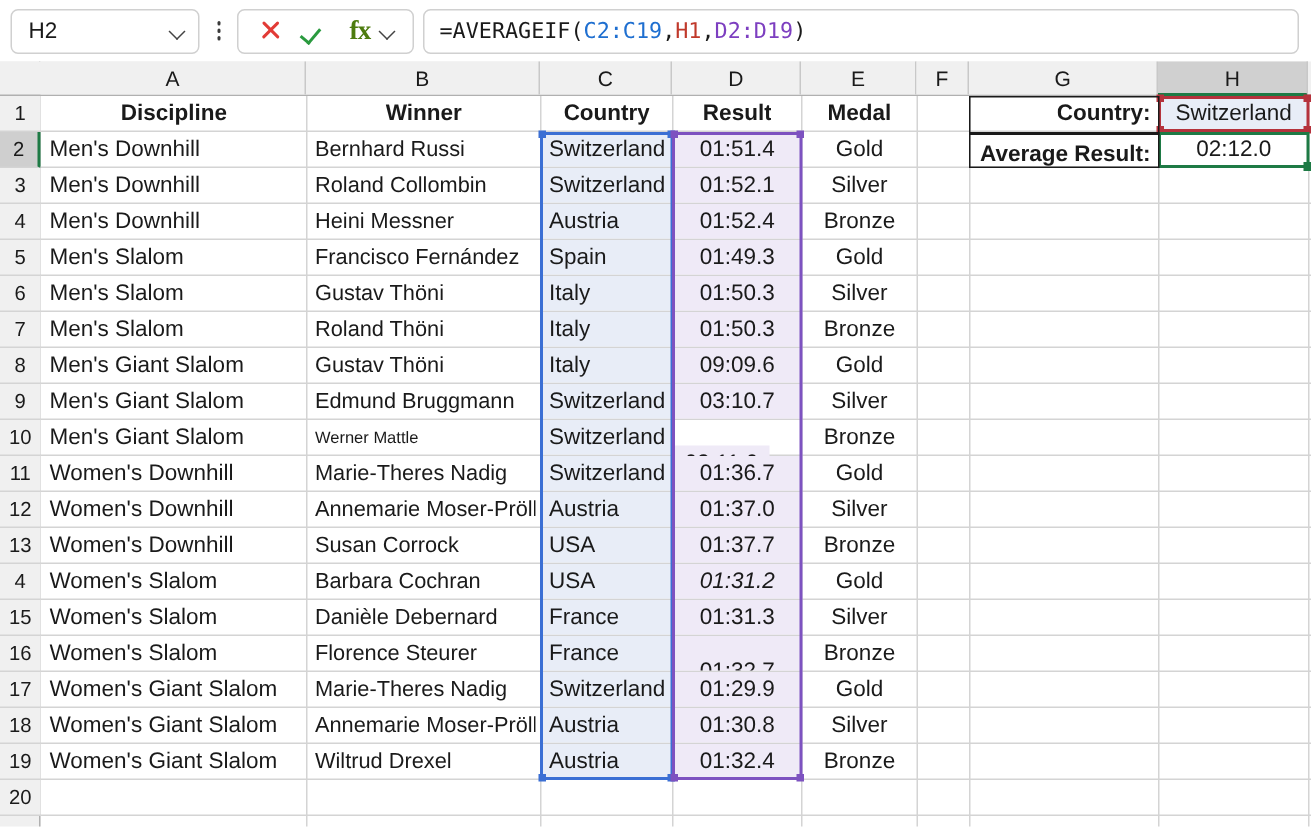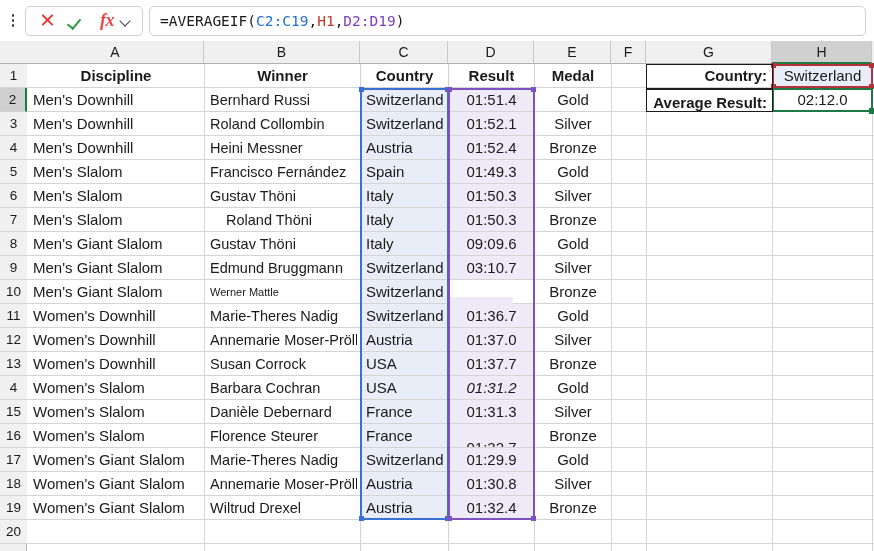--- a/index.html
+++ b/index.html
@@ -93,24 +93,23 @@
   .check-icon::before {
     content: ""; position: absolute;
     left: 1px; top: 3px;
     width: 6px; height: 11px;
     border-right: 2.2px solid #2a9a3f;
     border-bottom: 2.2px solid #2a9a3f;
     transform: rotate(40deg);
   }
   .fx-icon {
     font-family: "Liberation Serif", serif;
-    font-style: italic;
     font-weight: bold;
     font-size: 18px;
-    color: #ef4444;
+    color: #4d7c0f;
     letter-spacing: -0.5px;
   }
   #formula-input {
     margin-left: 6px;
     height: 30px;
     flex: 1;
     margin-right: 8px;
     border: 1px solid #d0d0d0;
     border-radius: 5px;
     background: #fff;
@@ -263,20 +262,24 @@
     height: 1.6px;
     background: #1a1a1a;
     pointer-events: none;
   }
 </style>
 </head>
 <body>
 
 <div id="formula-bar">
 
+  <div id="name-box">
+    <span class="nb-text">H2</span>
+    <span class="chev"></span>
+  </div>
 
   <div id="kebab">
     <i></i>
     <i></i>
     <i></i>
   </div>
 
   <div id="fx-group">
     <span class="icon-btn">
         <span class="x-icon"></span>
@@ -507,21 +510,21 @@
       <div class="cell ctr hl-purple" style="left: 449px; top: 143px; width: 85px; height: 23px;">
         <span style="overflow: hidden; text-overflow: clip; white-space: nowrap;">01:50.3</span>
       </div>
       <div class="cell ctr" style="left: 535px; top: 143px; width: 76px; height: 23px;">
         <span style="overflow: hidden; text-overflow: clip; white-space: nowrap;">Silver</span>
       </div>
       <div class="cell left" style="left: 28px; top: 167px; width: 176px; height: 23px;">
         <span style="overflow: hidden; text-overflow: clip; white-space: nowrap;">Men's Slalom</span>
       </div>
       <div class="cell left" style="left: 205px; top: 167px; width: 155px; height: 23px; font-size: 14.5px;">
-        <span style="overflow: hidden; text-overflow: clip; white-space: nowrap; margin-left: 16px;">Roland Thöni</span>
+        <span style="overflow: hidden; text-overflow: clip; white-space: nowrap;">Roland Thöni</span>
       </div>
       <div class="cell left hl-blue" style="left: 361px; top: 167px; width: 87px; height: 23px;">
         <span style="overflow: hidden; text-overflow: clip; white-space: nowrap;">Italy</span>
       </div>
       <div class="cell ctr hl-purple" style="left: 449px; top: 167px; width: 85px; height: 23px;">
         <span style="overflow: hidden; text-overflow: clip; white-space: nowrap;">01:50.3</span>
       </div>
       <div class="cell ctr" style="left: 535px; top: 167px; width: 76px; height: 23px;">
         <span style="overflow: hidden; text-overflow: clip; white-space: nowrap;">Bronze</span>
       </div>

